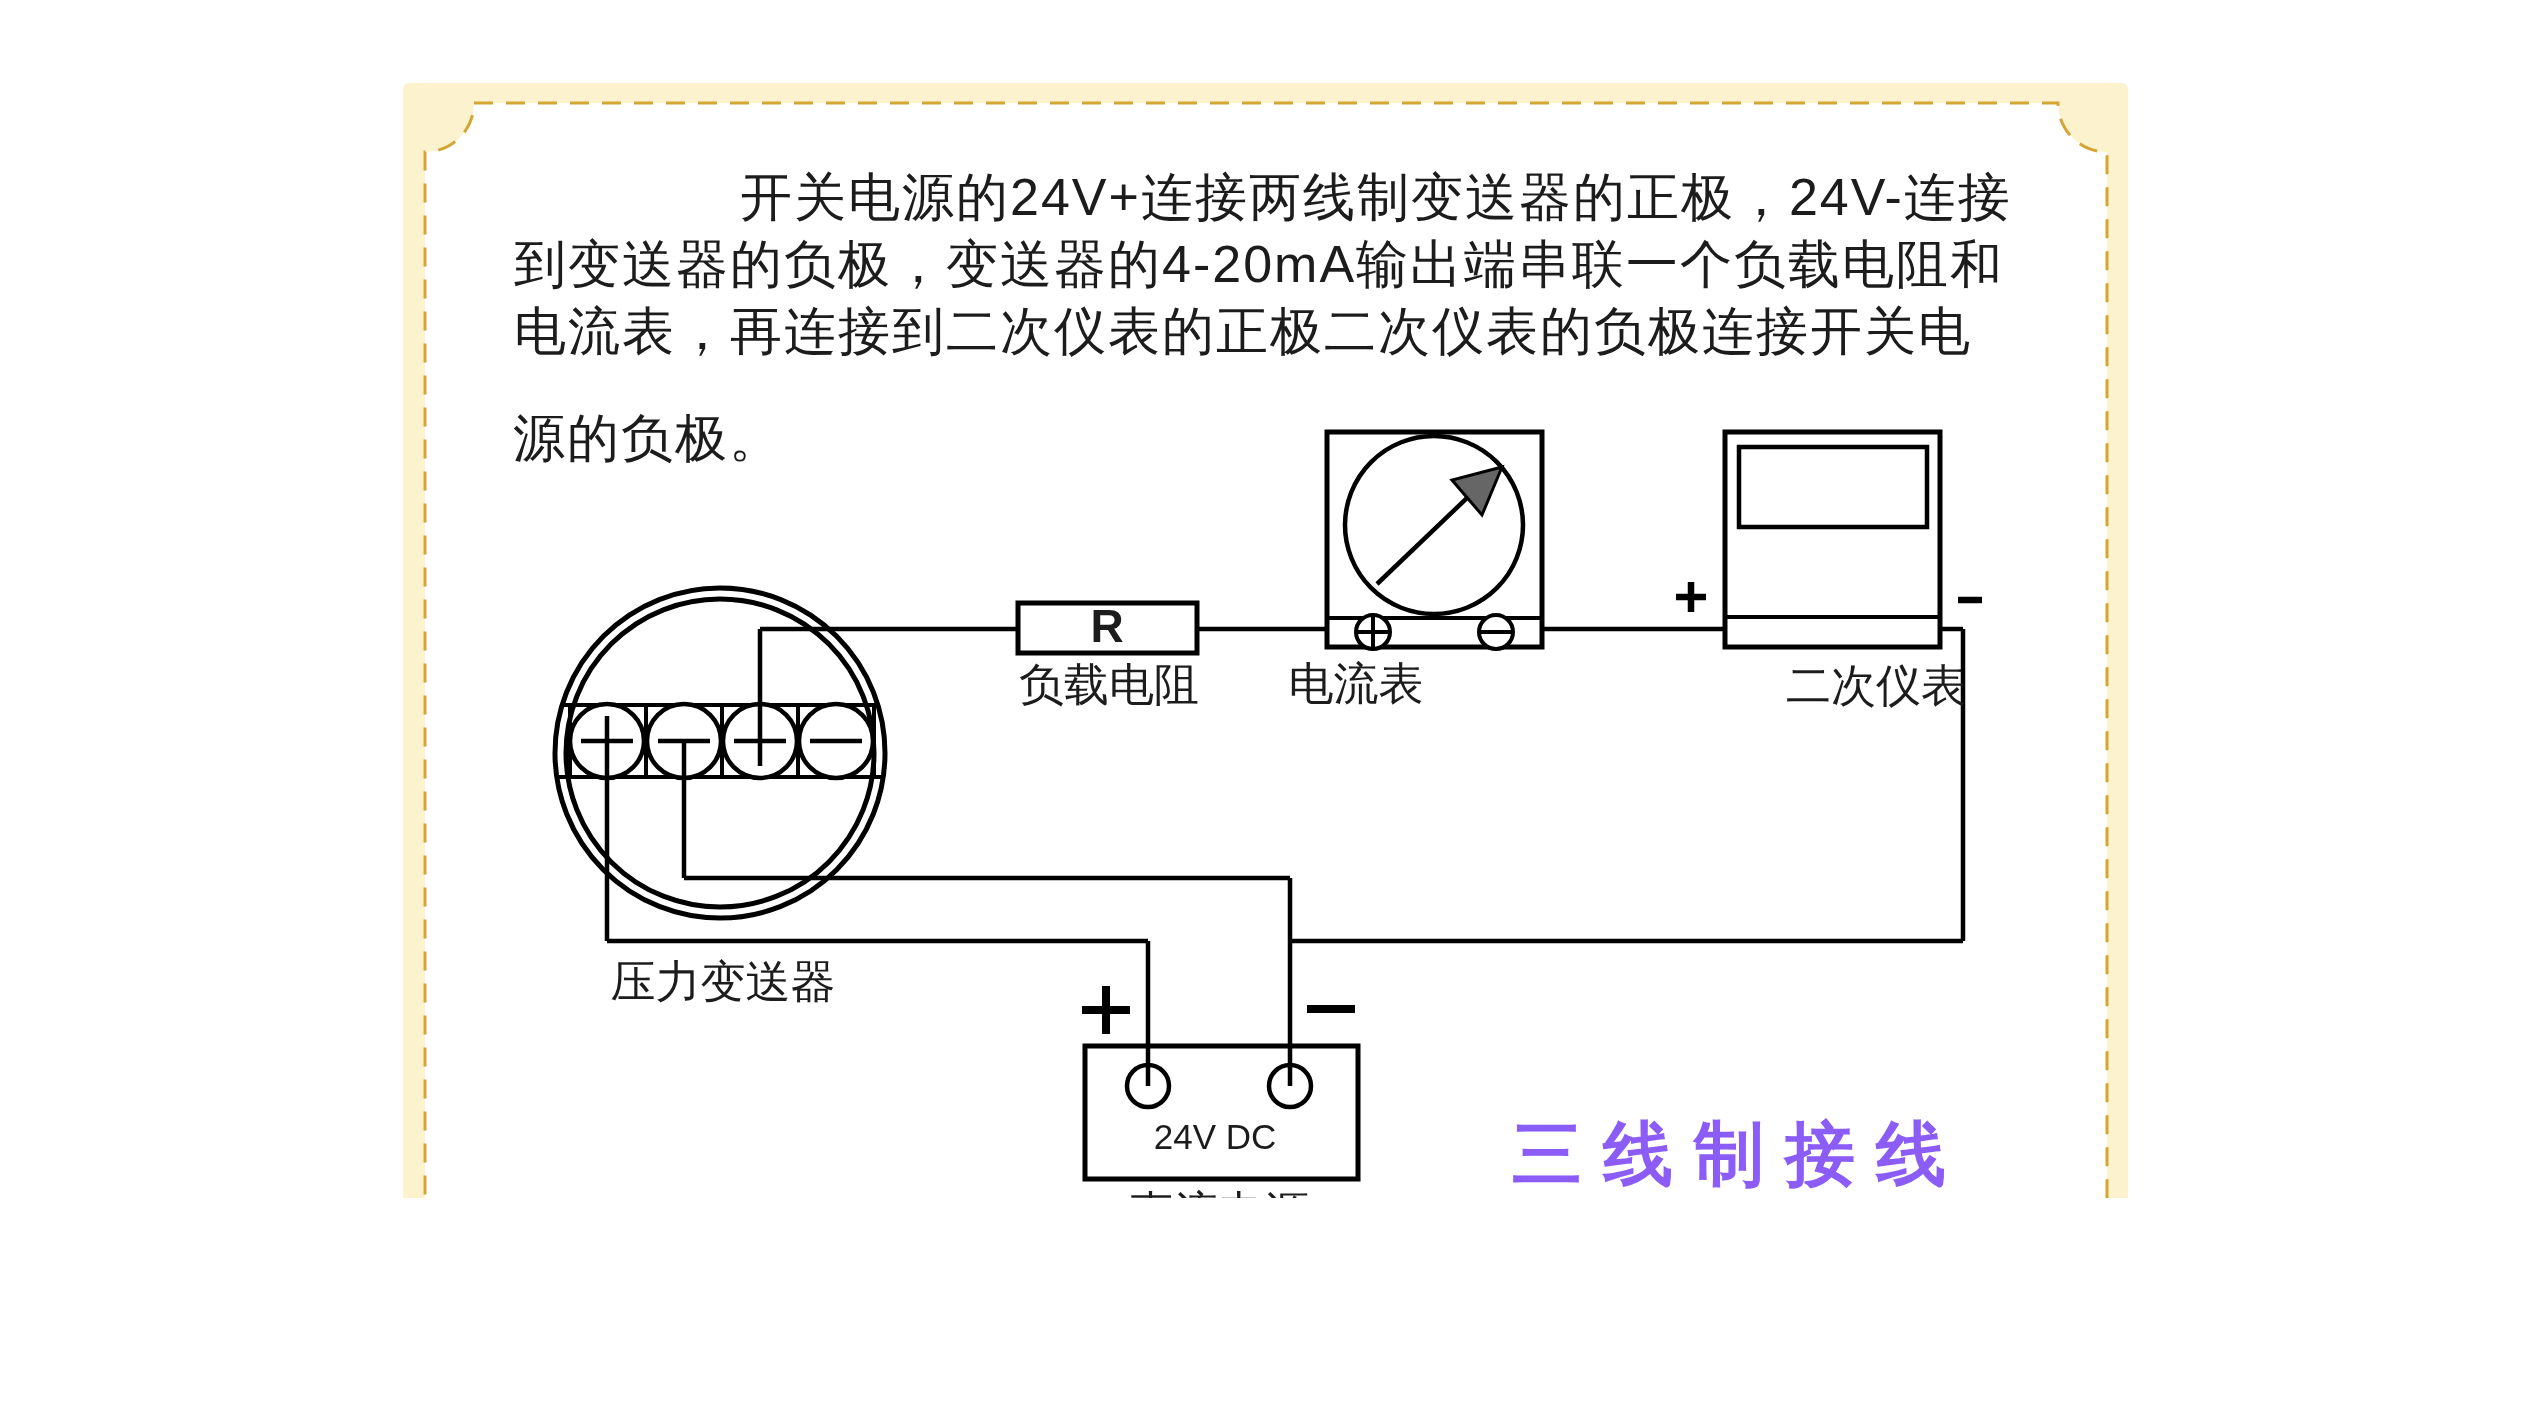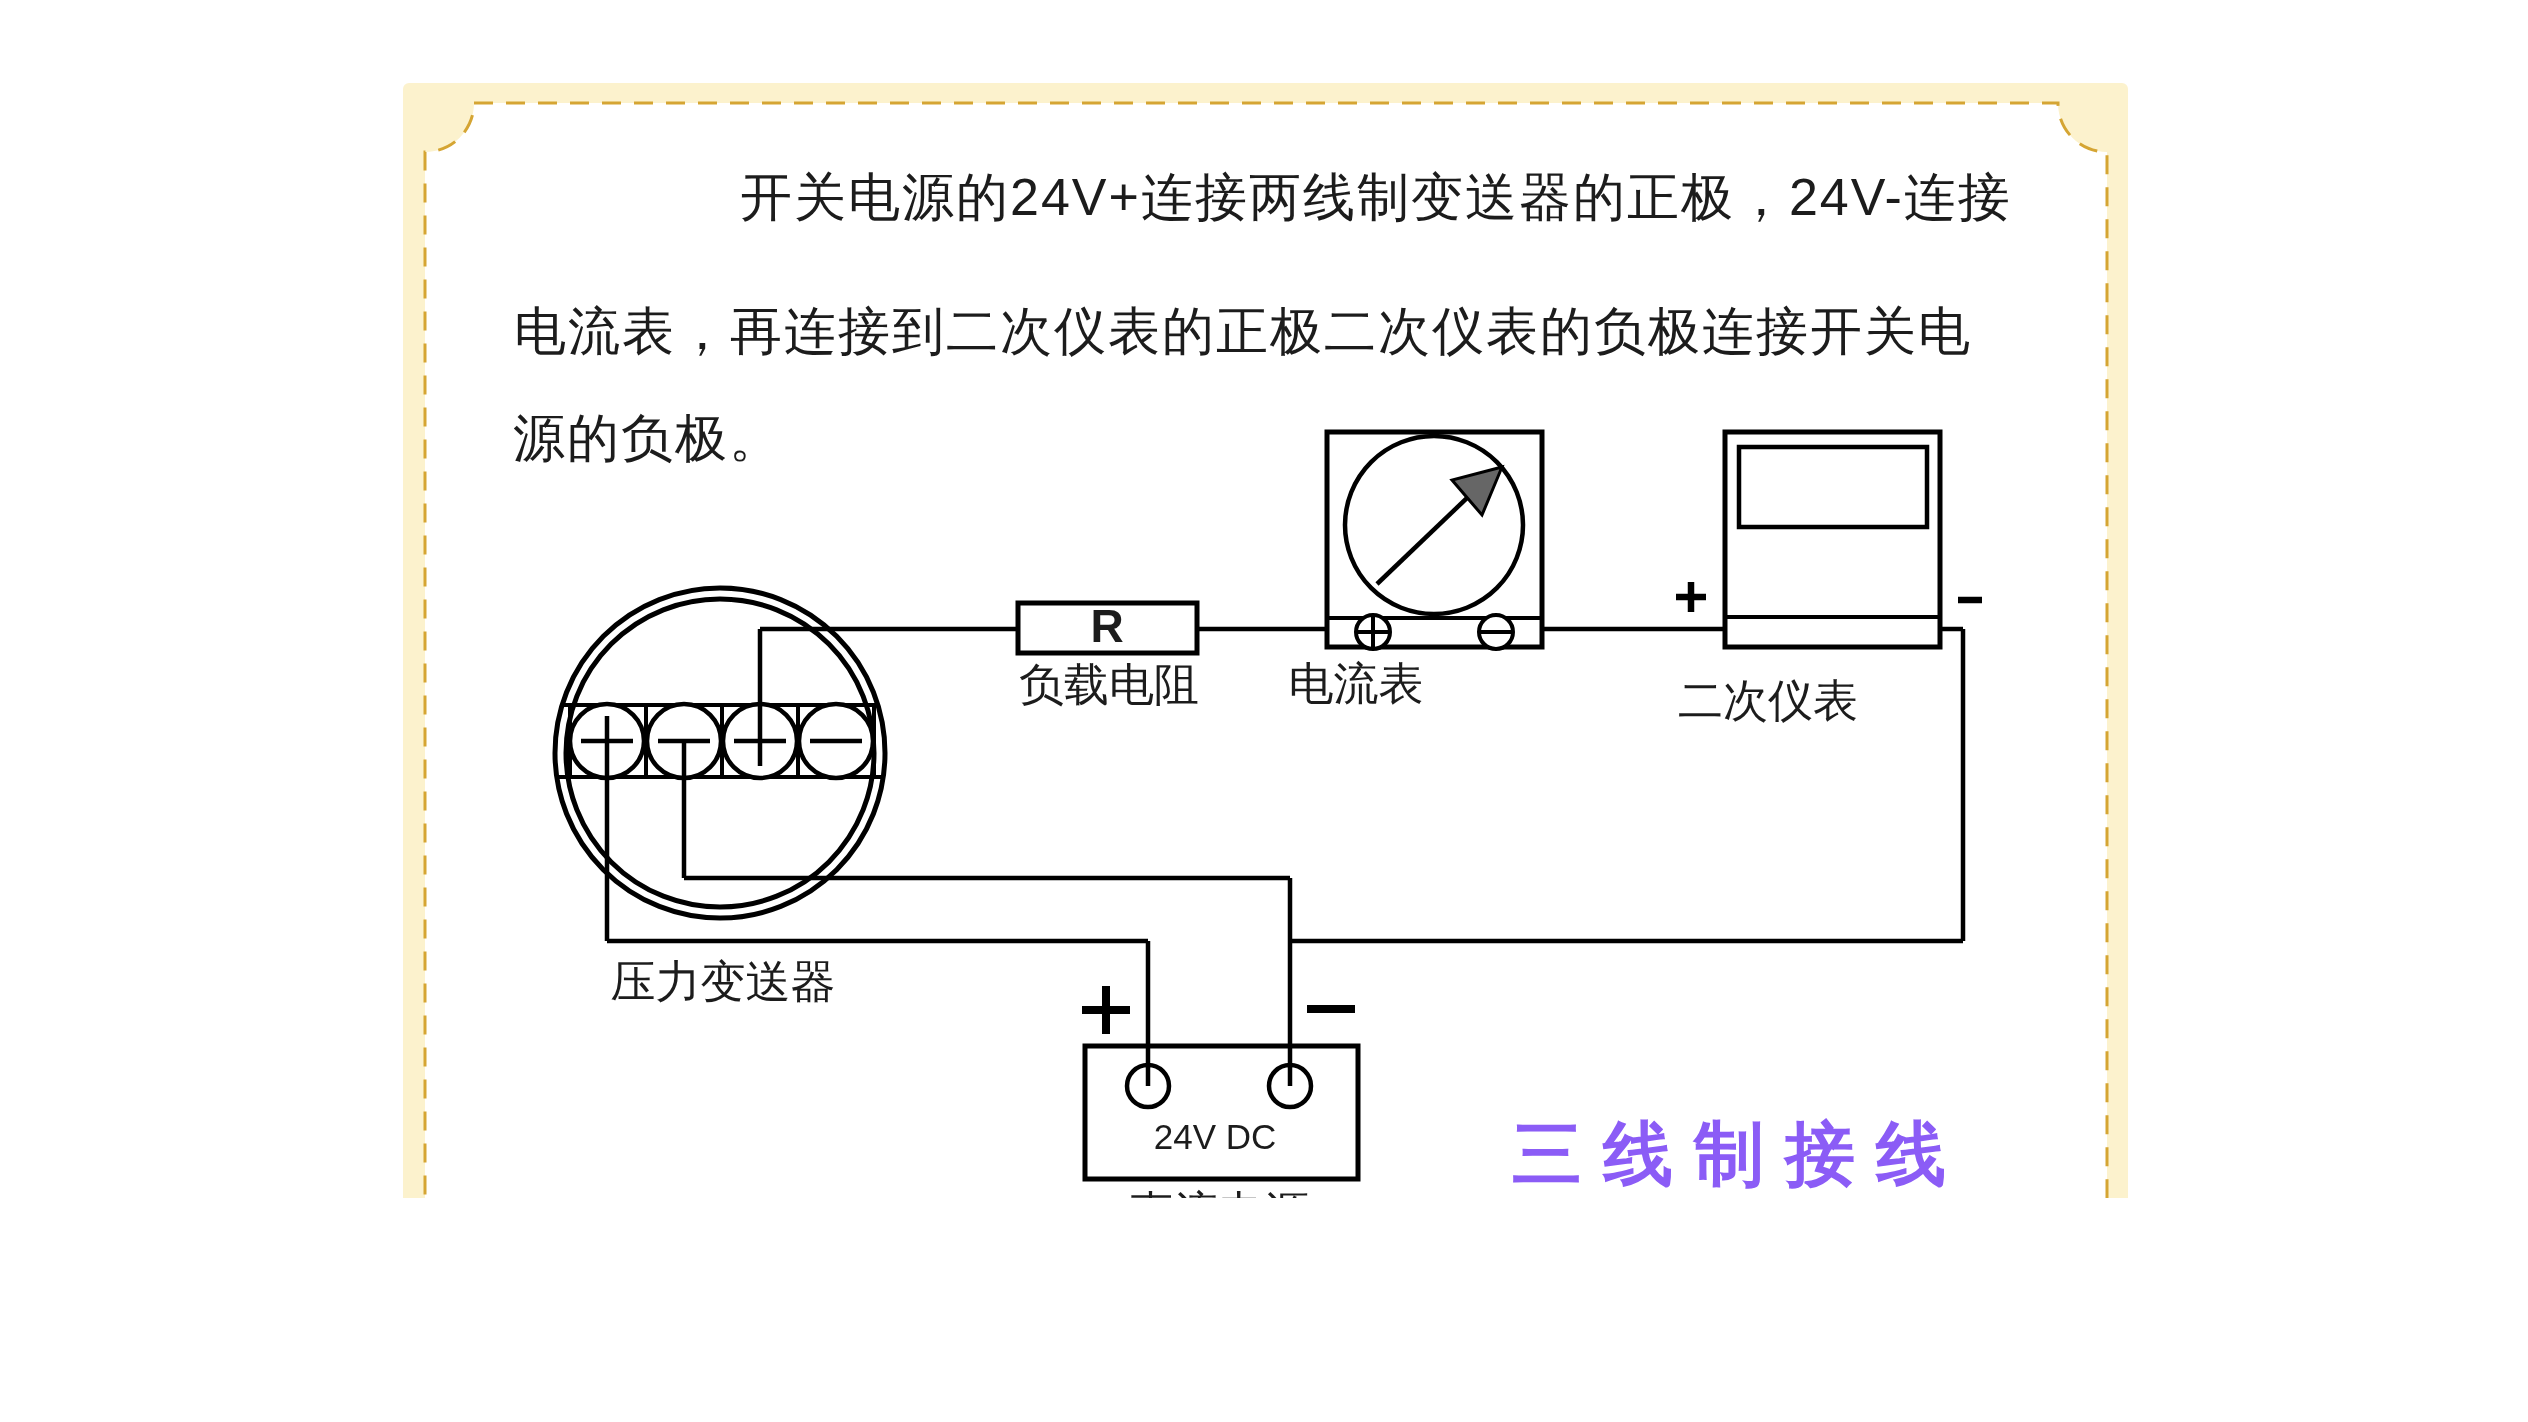--- a/index.html
+++ b/index.html
@@ -95,25 +95,26 @@
       <rect x="1725" y="432" width="215" height="215" fill="#fff" stroke="#000" stroke-width="5"></rect>
       <rect x="1739" y="447" width="188" height="80" fill="#fff" stroke="#000" stroke-width="4.5"></rect>
       <line x1="1725" y1="617" x2="1940" y2="617" stroke="#000" stroke-width="4"></line>
       <line x1="1676" y1="597" x2="1706" y2="597" stroke="#000" stroke-width="6.5"></line>
       <line x1="1691" y1="582" x2="1691" y2="612" stroke="#000" stroke-width="6.5"></line>
       <line x1="1958" y1="600" x2="1982" y2="600" stroke="#000" stroke-width="6.5"></line>
     </g>
   </svg>
 
   <div class="txt para" style="left:740px;top:163px;">开关电源的24V+连接两线制变送器的正极，24V-连接</div>
+  <div class="txt para" style="left:514px;top:230px;">到变送器的负极，变送器的4-20mA输出端串联一个负载电阻和</div>
   <div class="txt para" style="left:514px;top:297px;">电流表，再连接到二次仪表的正极二次仪表的负极连接开关电</div>
   <div class="txt para" style="left:513px;top:364px;margin-top:40px;">源的负极。</div>
 
   <div class="txt rsym" style="left:1107px;top:599px;">R</div>
   <div class="txt label clabel" style="left:1109px;top:655px;">负载电阻</div>
   <div class="txt label clabel" style="left:1356px;top:654px;">电流表</div>
-  <div class="txt label clabel" style="left:1768px;top:656px;margin-top:15px;">二次仪表</div>
+  <div class="txt label clabel" style="left:1876px;top:656px;">二次仪表</div>
   <div class="txt label clabel" style="left:723px;top:952px;">压力变送器</div>
   <div class="txt psval" style="left:1215px;top:1117px;">24V DC</div>
   <div class="txt label clabel" style="left:1219px;top:1183px;">直流电源</div>
 
   <div class="txt title" style="left:1512px;top:1108px;color:#8b5cf6;">三线制接线</div>
 </div>
 
 </body></html>

